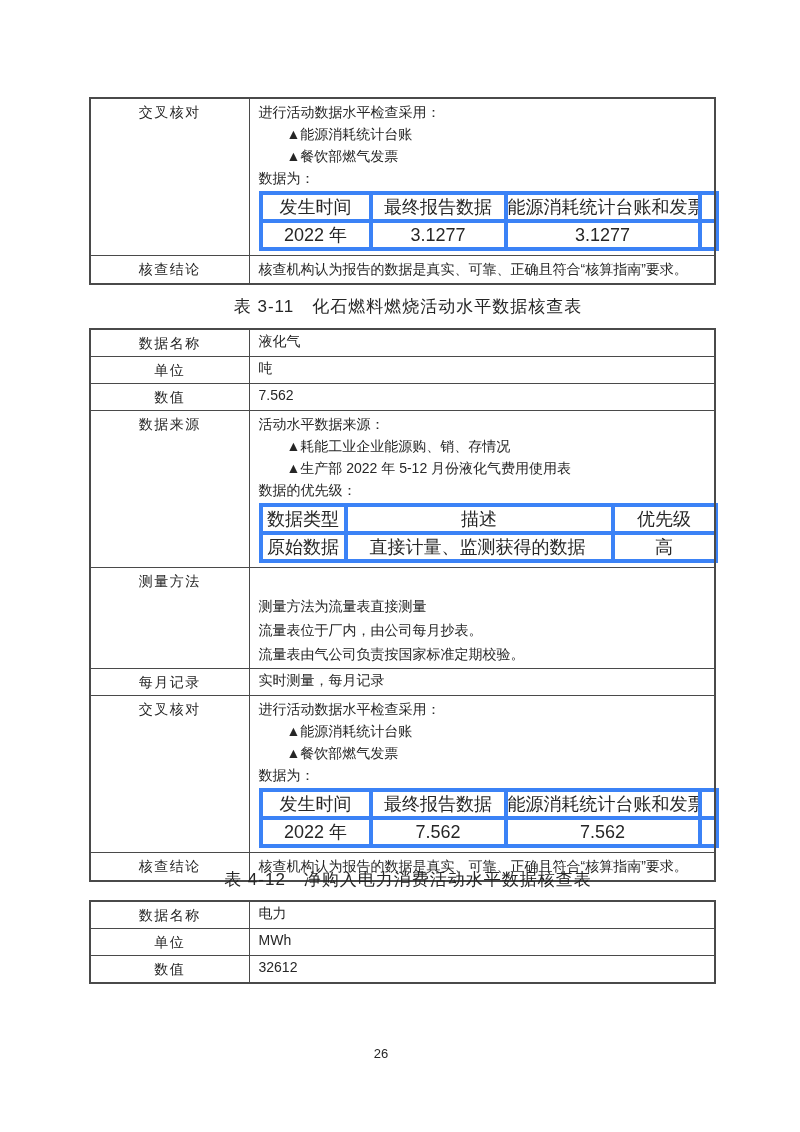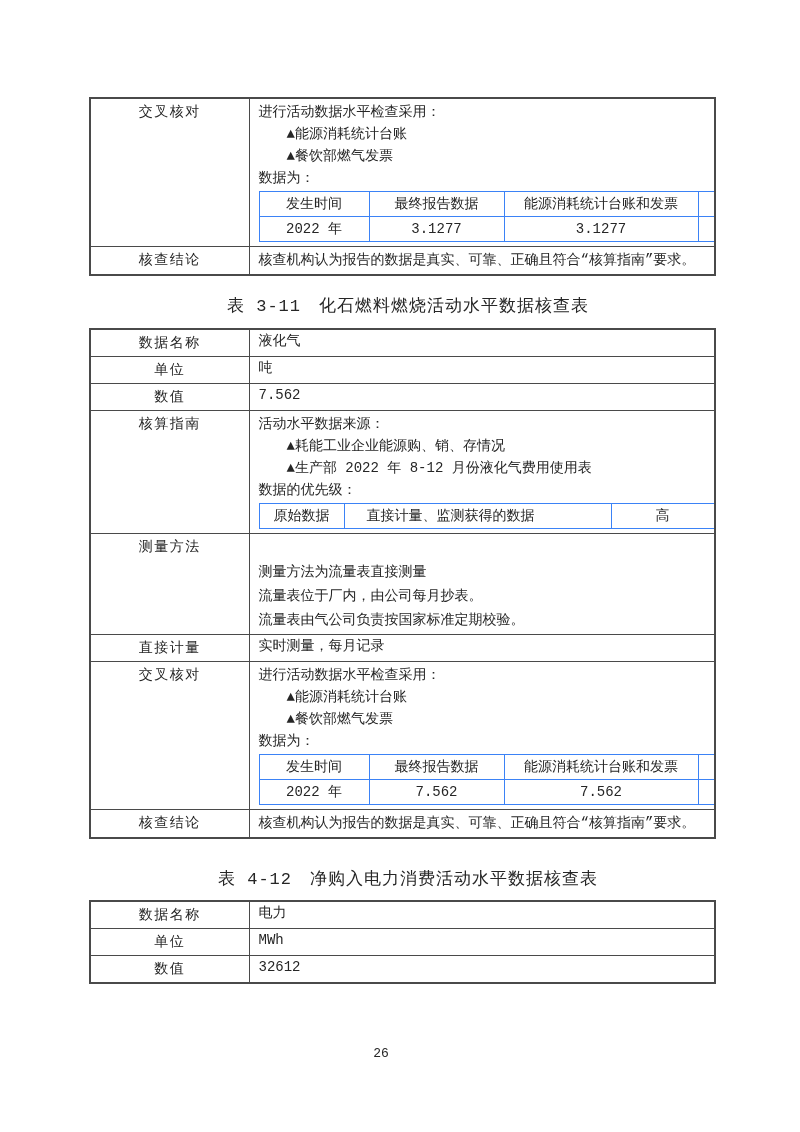--- a/index.html
+++ b/index.html
@@ -1,20 +1,20 @@
 <!DOCTYPE html>
 <html><head>
 <meta charset="utf-8">
 <style>
   html,body{margin:0;padding:0;background:#ffffff;}
   .page{
     position:relative;
     width:800px;height:1132px;
     background:#ffffff;
-    font-family:Liberation Mono, monospace;
+    font-family:Liberation Sans, sans-serif;
     color:#262626;
     overflow:hidden;
   }
   table.vt{
     position:absolute;left:89px;width:625px;
     border-collapse:collapse;table-layout:fixed;
     border:2px solid #4a4a4a;
   }
   table.vt td{
     border:1px solid #4a4a4a;
@@ -30,24 +30,24 @@
   td.cnt{padding:2px 0;}
   td.cnt .line{padding:0 9px;line-height:22px;}
   td.cnt .line.indent{padding-left:37px;}
   td.cnt .para{padding:0 9px;line-height:23px;}
   td.val{padding:0 9px;line-height:23px;height:23px;}
   table.inner{
     border-collapse:collapse;table-layout:fixed;
     margin:2px 0 2px 9px;
   }
   table.inner td{
-    border:1px solid #3b82f6;
+    border:4px solid #3b82f6;
     text-align:center;
     height:24px;line-height:24px;
-    padding:0;font-size:14px;
+    padding:0;font-size:18px;
     vertical-align:middle;
     overflow:hidden;white-space:nowrap;margin-left:30px;
   }
   .doc-title{
     position:absolute;left:8px;width:800px;
     text-align:center;
     font-size:17px;
     letter-spacing:1px;
     line-height:20px;
   }
@@ -122,52 +122,57 @@
     </tr>
     <tr>
       <td class="lbl">单位</td>
       <td class="val">吨</td>
     </tr>
     <tr>
       <td class="lbl">数值</td>
       <td class="val">7.562</td>
     </tr>
     <tr>
-      <td class="lbl">核算指南</td>
+      <td class="lbl">数据来源</td>
       <td class="cnt">
         <div class="line">活动水平数据来源：</div>
         <div class="line indent">▲耗能工业企业能源购、销、存情况</div>
-        <div class="line indent">▲生产部 2022 年 8-12 月份液化气费用使用表</div>
+        <div class="line indent">▲生产部 2022 年 5-12 月份液化气费用使用表</div>
         <div class="line">数据的优先级：</div>
         <table class="inner" style="width:455px;">
           <colgroup>
                 <col style="width:85px;">
                 <col style="width:267px;">
                 <col style="width:103px;">
               </colgroup>
           <tbody>
+                <tr>
+            <td>数据类型</td>
+            <td>描述</td>
+            <td>优先级</td>
+          </tr>
           <tr>
             <td>原始数据</td>
             <td style="text-align:left;padding-left:22px;">直接计量、监测获得的数据</td>
             <td>高</td>
           </tr>
         </tbody>
             </table>
       </td>
     </tr>
     <tr>
       <td class="lbl">测量方法</td>
       <td class="cnt">
         <div class="line" style="line-height:24px;margin-top:24px;">测量方法为流量表直接测量</div>
         <div class="line" style="line-height:24px;">流量表位于厂内，由公司每月抄表。</div>
         <div class="line" style="line-height:24px;">流量表由气公司负责按国家标准定期校验。</div>
       </td>
     </tr>
     <tr>
-      <td class="lbl">直接计量</td>
+      <td class="lbl">每月记录</td>
       <td class="val">实时测量，每月记录</td>
     </tr>
     <tr>
       <td class="lbl">交叉核对</td>
       <td class="cnt">
         <div class="line">进行活动数据水平检查采用：</div>
         <div class="line indent">▲能源消耗统计台账</div>
         <div class="line indent">▲餐饮部燃气发票</div>
         <div class="line">数据为：</div>
         <table class="inner" style="width:456px;">

